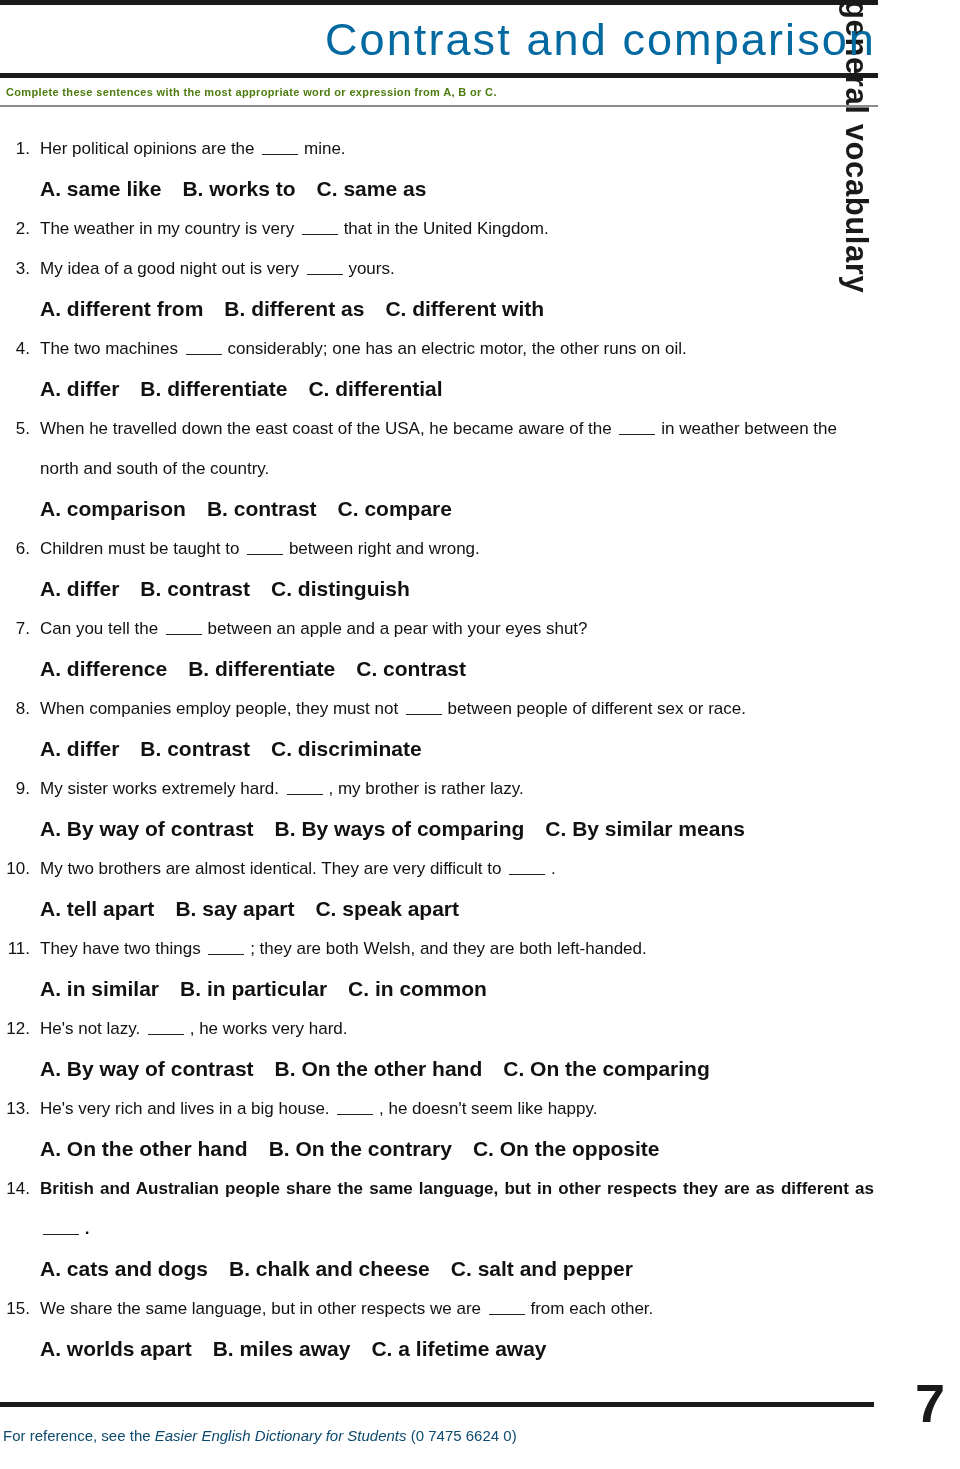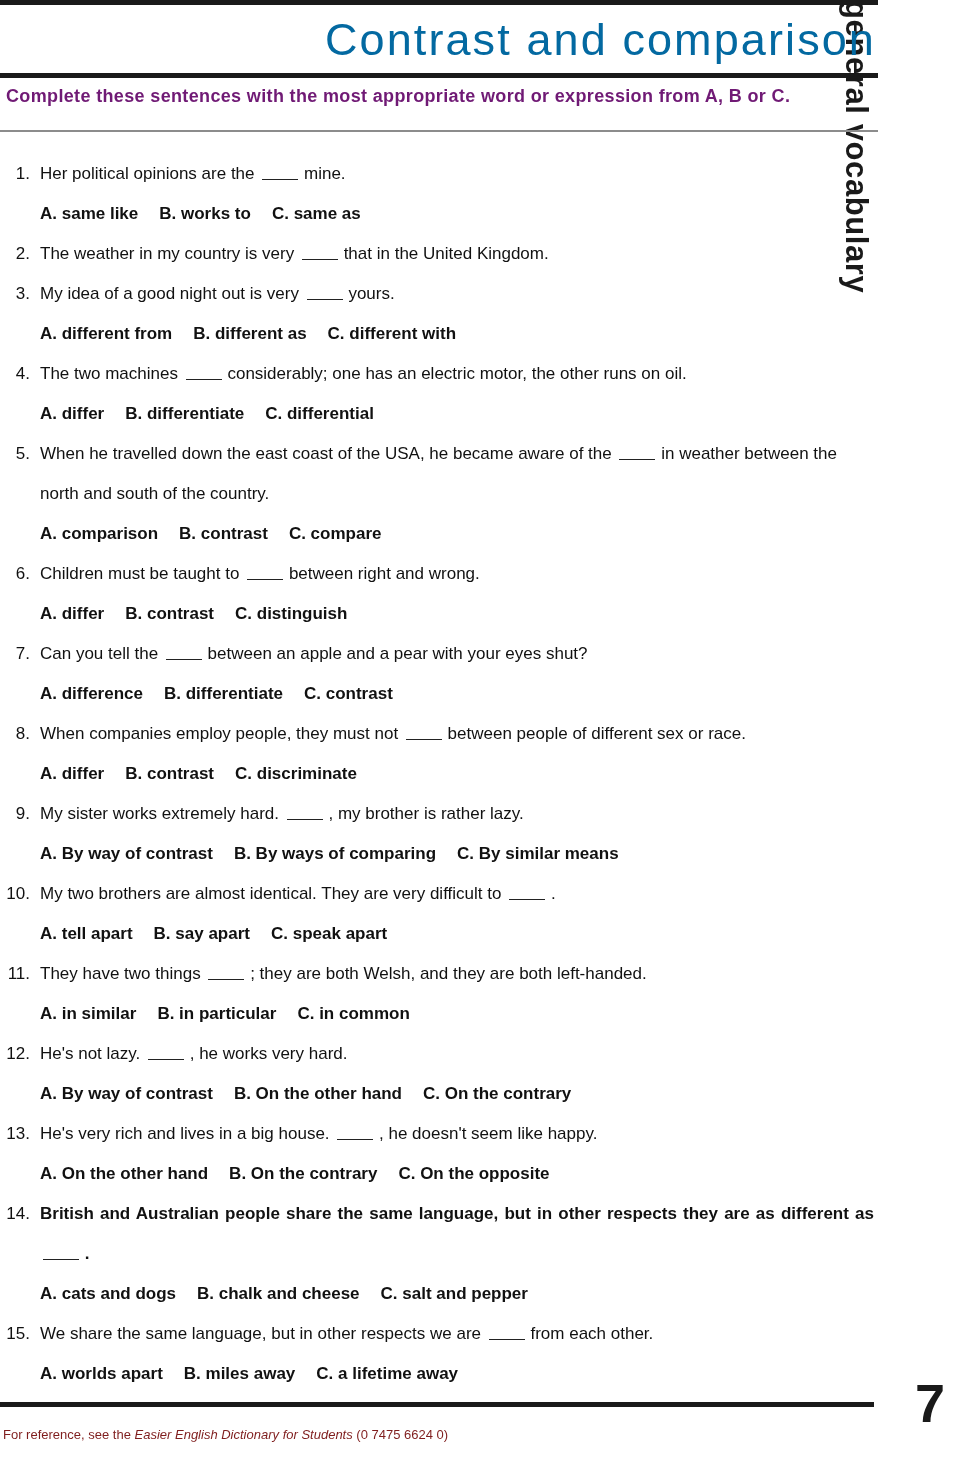--- a/index.html
+++ b/index.html
@@ -61,25 +61,25 @@
   }
   .doc-title {
     font-size: 45px;
     font-weight: 300;
     letter-spacing: 2.1px;
     color: #0369a1;
     line-height: 1;
     padding-right: 2px;
   }
   .instruction {
-    font-size: 18px;
+    font-size: 11px;
     font-weight: bold;
     letter-spacing: 0.35px;
-    padding: 8px 0 23px 6px;
-    color: #701a75;
+    padding: 8px 0 7px 6px;
+    color: #4d7c0f;
   }
 
   
   .questions {
     padding-top: 22px;
   }
   .qblock {
     margin-bottom: 0px;
   }
   .qline {
@@ -112,21 +112,21 @@
   .blank {
     display: inline-block;
     width: 36px;
     border-bottom: 1.6px solid #222;
     margin: 0 1px -1px 3px;
     vertical-align: baseline;
     height: 13px;
   }
   .opts {
     display: flex;
-    font-size: 17px;
+    font-size: 21px;
     font-weight: bold;
     line-height: 40px;
     padding-left: 40px;
     color: #111;
   }
   .opt + .opt {
     margin-left: 21px;
   }
 
   
@@ -135,22 +135,22 @@
     left: 0;
     top: 1402px;
     width: 874px;
     height: 5px;
     background: #1a1a1a;
   }
   .footer-note {
     position: absolute;
     left: 3px;
     top: 1427px;
-    font-size: 13px;
-    color: #7f1d1d;
+    font-size: 15px;
+    color: #0c4a6e;
     white-space: nowrap;
   }
   .footer-note em {
     font-style: italic;
   }
   .page-num {
     position: absolute;
     left: 915px;
     top: 1376px;
     font-size: 54px;
@@ -298,21 +298,21 @@
           </div>
         </div>
         <div class="qblock">
           <div class="qline">
             <div class="qnum">12.</div>
             <div class="qtext"><span>He's not lazy.</span> <span class="blank"></span> <span>, he works very hard.</span></div>
           </div>
           <div class="opts">
             <div class="opt">A. By way of contrast</div>
             <div class="opt">B. On the other hand</div>
-            <div class="opt">C. On the contrary</div>
+            <div class="opt">C. On the comparing</div>
           </div>
         </div>
         <div class="qblock">
           <div class="qline">
             <div class="qnum">13.</div>
             <div class="qtext"><span>He's very rich and lives in a big house.</span> <span class="blank"></span> <span>, he doesn't seem like happy.</span></div>
           </div>
           <div class="opts">
             <div class="opt">A. On the other hand</div>
             <div class="opt">B. On the contrary</div>

